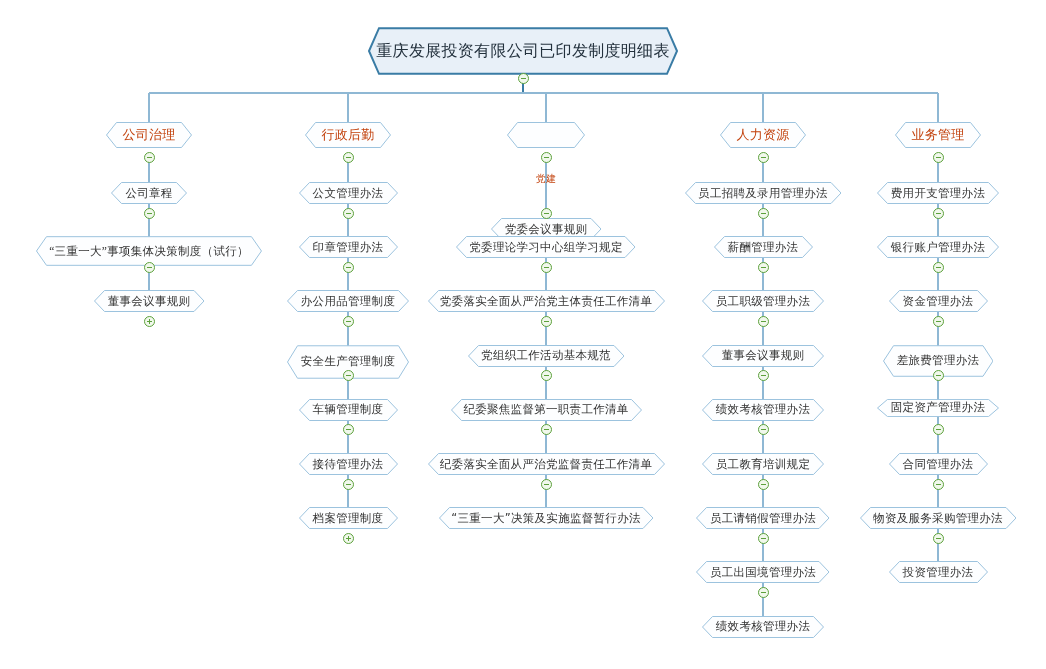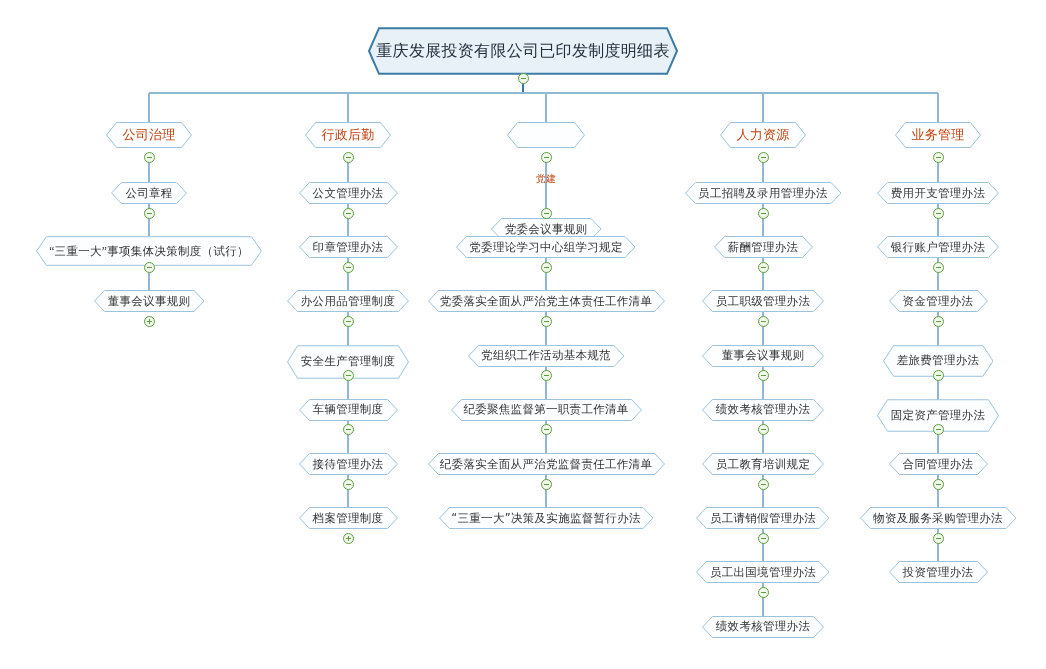--- a/index.html
+++ b/index.html
@@ -365,21 +365,21 @@
         <div class="lbl" style="font-size: 11.5px;">资金管理办法</div>
       </div>
       <div class="toggle" style="left: 932.5px; top: 315.9px;"></div>
       <div class="hexwrap leaf" style="left: 882.75px; top: 344.6px; width: 110.5px; height: 32px;">
         <svg viewBox="0 0 110.5 22" preserveAspectRatio="none">
           <path d="M10.5,0.5 L100,0.5 L110,11 L100,21.5 L10.5,21.5 L0.5,11 Z" fill="#fdfeff" stroke="#9cc3de" stroke-width="1" vector-effect="non-scaling-stroke"></path>
         </svg>
         <div class="lbl" style="font-size: 11.5px;">差旅费管理办法</div>
       </div>
       <div class="toggle" style="left: 932.5px; top: 370.1px;"></div>
-      <div class="hexwrap leaf" style="left: 877px; top: 398.8px; width: 122px; height: 33px;">
+      <div class="hexwrap leaf" style="left: 877px; top: 398.8px; width: 122px; height: 18px;">
         <svg viewBox="0 0 122 22" preserveAspectRatio="none">
           <path d="M10.5,0.5 L111.5,0.5 L121.5,11 L111.5,21.5 L10.5,21.5 L0.5,11 Z" fill="#fdfeff" stroke="#9cc3de" stroke-width="1" vector-effect="non-scaling-stroke"></path>
         </svg>
         <div class="lbl" style="font-size: 11.5px;">固定资产管理办法</div>
       </div>
       <div class="toggle" style="left: 932.5px; top: 424.3px;"></div>
       <div class="hexwrap leaf" style="left: 888.5px; top: 453px; width: 99px; height: 22px;">
         <svg viewBox="0 0 99 22" preserveAspectRatio="none">
           <path d="M10.5,0.5 L88.5,0.5 L98.5,11 L88.5,21.5 L10.5,21.5 L0.5,11 Z" fill="#fdfeff" stroke="#9cc3de" stroke-width="1" vector-effect="non-scaling-stroke"></path>
         </svg>

